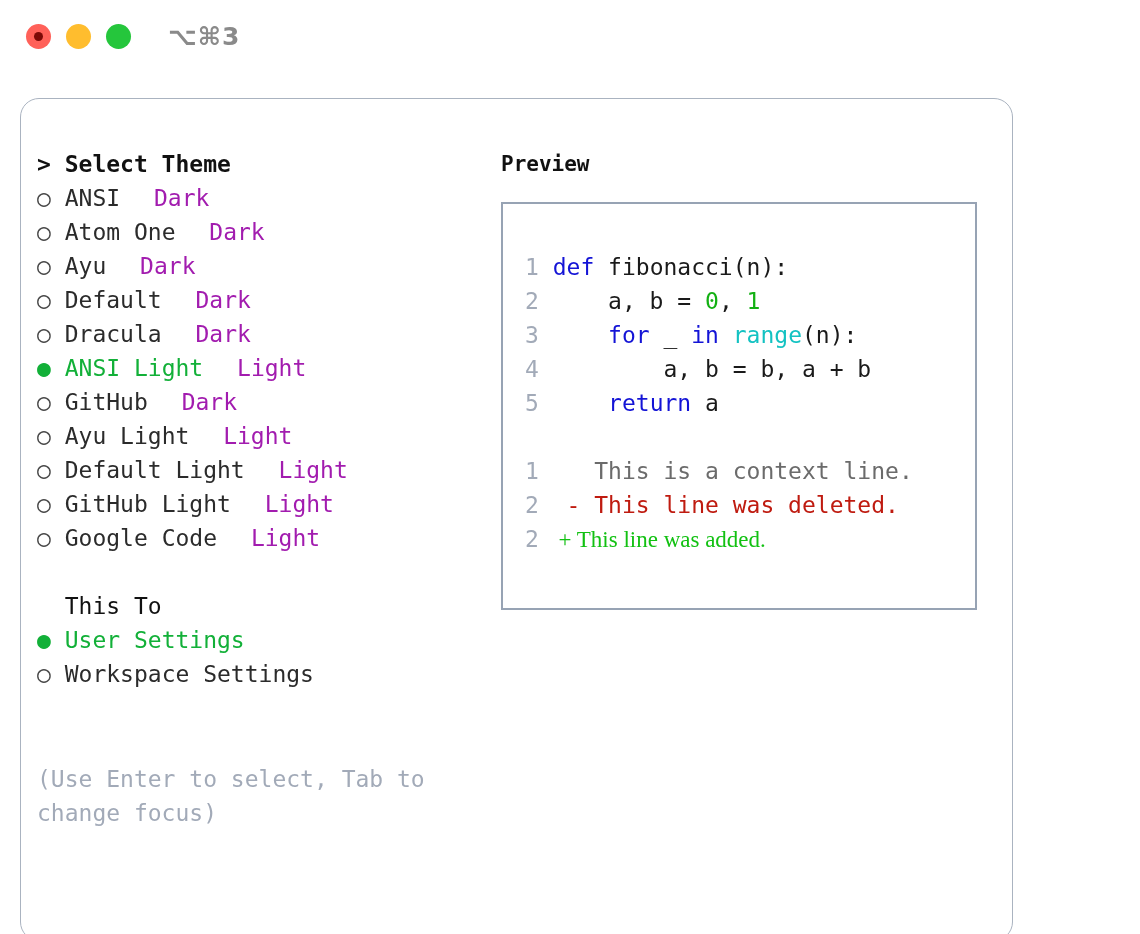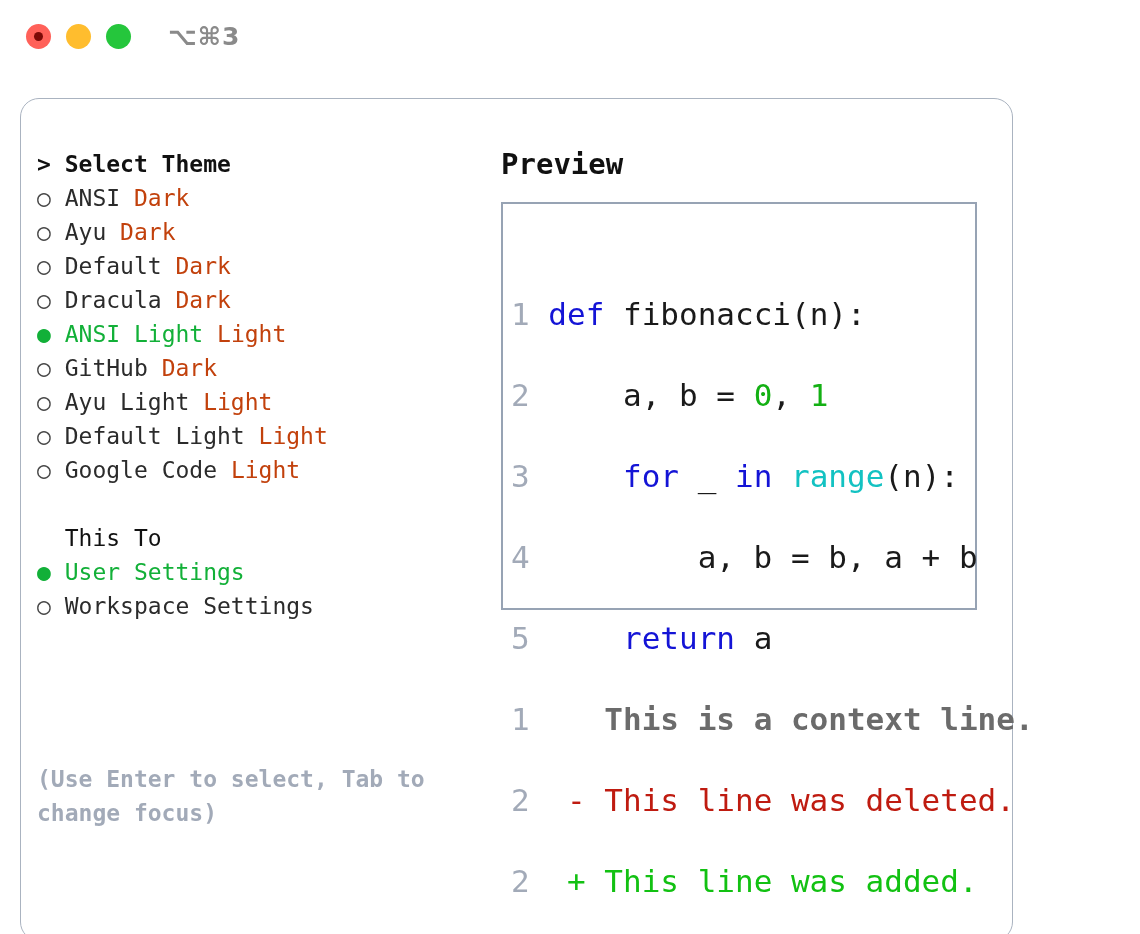--- a/index.html
+++ b/index.html
@@ -112,88 +112,87 @@
     font-family: "DejaVu Sans Mono", "Liberation Mono", monospace;
   }
   .option-row .marker {
     color: #4a4a4a;
   }
   .option-row.selected .marker,
   .option-row.selected .opt-label {
     color: #12b038;
   }
   .opt-suffix {
-    color: #c2410c;
+    color: #a21caf;
+    margin-left: 20px;
   }
 
   #apply-block {
     margin-top: 34px;
   }
 
   #hint-text {
     position: absolute;
     left: 16px;
     top: 663px;
     width: 420px;
     font-size: 23px;
     line-height: 34px;
     color: #a2aab8;
     font-family: "DejaVu Sans Mono", "Liberation Mono", monospace;
-    font-weight: bold;
   }
 
   
   #preview-column {
     position: absolute;
     left: 480px;
     top: 48px;
     width: 490px;
   }
 
   #preview-title {
-    font-size: 29px;
+    font-size: 21px;
     line-height: 34px;
     font-weight: bold;
     color: #111111;
     font-family: "DejaVu Sans Mono", "Liberation Mono", monospace;
   }
 
   #preview-box {
     margin-top: 21px;
     width: 476px;
     height: 408px;
     border: 2px solid #97a3b4;
     box-sizing: border-box;
     background: #ffffff;
     padding: 46px 0 0 0;
   }
 
   .code-line {
-    font-size: 31px;
+    font-size: 23px;
     line-height: 34px;
     white-space: pre;
     color: #1a1a1a;
-    padding-left: 8px;
-    font-family: "DejaVu Sans Mono", "Liberation Mono", monospace;
-    margin-top: 47px;
+    padding-left: 22px;
+    font-family: "DejaVu Sans Mono", "Liberation Mono", monospace;
   }
   .ln {
     color: #a2aab8;
     display: inline-block;
     width: 1ch;
     text-align: right;
   }
   .kw   { color: #1414d6; }
   .fn   { color: #13c2c2; text-align: center; }
   .num  { color: #13b013; }
 
   .diff-block { margin-top: 34px; }
-  .diff-ctx  { color: #6b6b6b; font-weight: bold; }
+  .diff-ctx  { color: #6b6b6b; }
   .diff-del  { color: #bf1b10; }
-  .diff-add  { color: #12c112; }
+  .diff-add  { color: #12c112; font-family: Liberation Serif, serif; }
 </style>
 </head>
 <body>
 
 <div id="app-window">
 
   <div id="titlebar">
     <div class="traffic-lights">
       <span class="tl tl-red"></span>
       <span class="tl tl-yellow"></span>
@@ -203,27 +202,29 @@
   </div>
 
   <div id="content-panel">
 
     <div id="theme-column">
 
       <div class="section-header focused">&gt; Select Theme</div>
 
       <div id="theme-list">
           <div class="option-row"><span class="marker">○ </span><span class="opt-label">ANSI</span><span class="opt-suffix"> Dark</span></div>
+          <div class="option-row"><span class="marker">○ </span><span class="opt-label">Atom One</span><span class="opt-suffix"> Dark</span></div>
           <div class="option-row"><span class="marker">○ </span><span class="opt-label">Ayu</span><span class="opt-suffix"> Dark</span></div>
           <div class="option-row"><span class="marker">○ </span><span class="opt-label">Default</span><span class="opt-suffix"> Dark</span></div>
           <div class="option-row"><span class="marker">○ </span><span class="opt-label">Dracula</span><span class="opt-suffix"> Dark</span></div>
           <div class="option-row selected"><span class="marker">● </span><span class="opt-label">ANSI Light</span><span class="opt-suffix"> Light</span></div>
           <div class="option-row"><span class="marker">○ </span><span class="opt-label">GitHub</span><span class="opt-suffix"> Dark</span></div>
           <div class="option-row"><span class="marker">○ </span><span class="opt-label">Ayu Light</span><span class="opt-suffix"> Light</span></div>
           <div class="option-row"><span class="marker">○ </span><span class="opt-label">Default Light</span><span class="opt-suffix"> Light</span></div>
+          <div class="option-row"><span class="marker">○ </span><span class="opt-label">GitHub Light</span><span class="opt-suffix"> Light</span></div>
           <div class="option-row"><span class="marker">○ </span><span class="opt-label">Google Code</span><span class="opt-suffix"> Light</span></div>
         </div>
 
       <div id="apply-block">
         <div class="section-header">  This To</div>
         <div id="apply-list">
             <div class="option-row selected"><span class="marker">● </span><span class="opt-label">User Settings</span></div>
             <div class="option-row"><span class="marker">○ </span><span class="opt-label">Workspace Settings</span></div>
           </div>
       </div>

